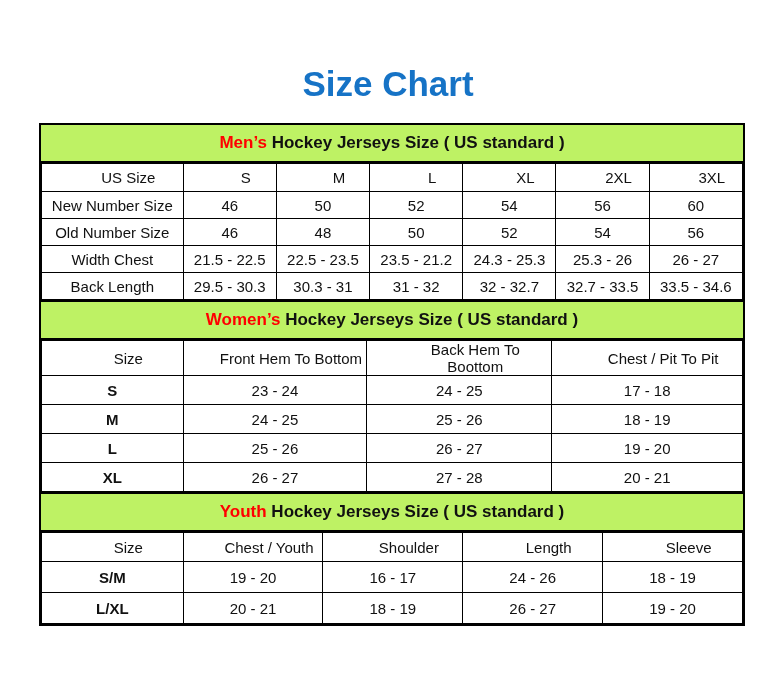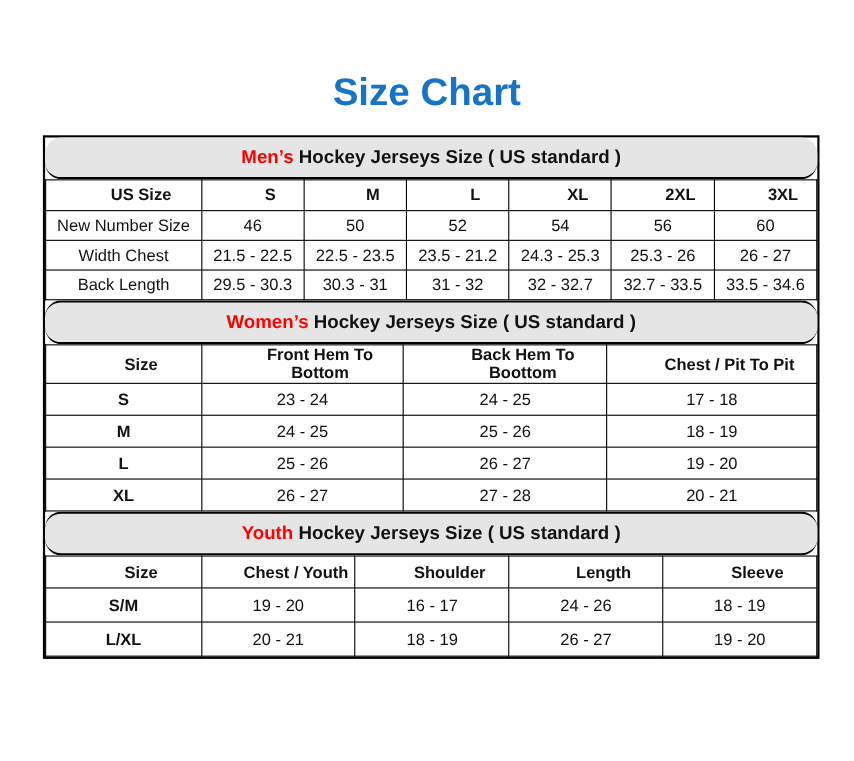--- a/index.html
+++ b/index.html
@@ -24,30 +24,29 @@
     color: #1673C6;
     letter-spacing: 0px;
   }
   .chart-wrap {
     margin: 19px 0 0 39px;
     width: 702px;
     border: 2px solid #000000;
     box-sizing: content-box;
   }
   .band {
-    background: #e5e5e5;
+    background: #bef264;
     height: 36px;
     display: flex;
     align-items: center;
     justify-content: center;
     font-weight: bold;
     font-size: 17px;
     border-bottom: 2px solid #000000;
     white-space: pre;
-    border-radius: 15px;
   }
   .band.mid {
     border-top: 2px solid #000000;
     align-items: center;
   }
   .band .hl {
     color: #FF0000;
   }
   table {
     width: 100%;
@@ -55,21 +54,21 @@
     table-layout: fixed;
   }
   th, td {
     border: 1px solid #000000;
     text-align: center;
     vertical-align: middle;
     font-size: 15px;
     padding: 0 2px;
     overflow: hidden;
   }
-  th { font-weight: bold; padding-left: 34px; }
+  th { font-weight: normal; padding-left: 34px; }
   td { font-weight: normal; }
   td.bold-label { font-weight: bold; }
   table.mens   tr.hdr  { height: 28px; }
   table.mens   tr.row  { height: 27px; }
   table.womens tr.hdr  { height: 30px; }
   table.womens tr.row  { height: 29px; }
   table.youth  tr.hdr  { height: 29px; }
   table.youth  tr.row  { height: 31px; }
   .misspelled {
     text-decoration-line: underline;
@@ -115,20 +114,29 @@
       <tr class="row">
         <td>New Number Size</td>
         <td>46</td>
         <td>50</td>
         <td>52</td>
         <td>54</td>
         <td>56</td>
         <td>60</td>
       </tr>
       <tr class="row">
+        <td>Old Number Size</td>
+        <td>46</td>
+        <td>48</td>
+        <td>50</td>
+        <td>52</td>
+        <td>54</td>
+        <td>56</td>
+      </tr>
+      <tr class="row">
         <td>Width Chest</td>
         <td>21.5 - 22.5</td>
         <td>22.5 - 23.5</td>
         <td>23.5 - 21.2</td>
         <td>24.3 - 25.3</td>
         <td>25.3 - 26</td>
         <td>26 - 27</td>
       </tr>
       <tr class="row">
         <td>Back Length</td>

